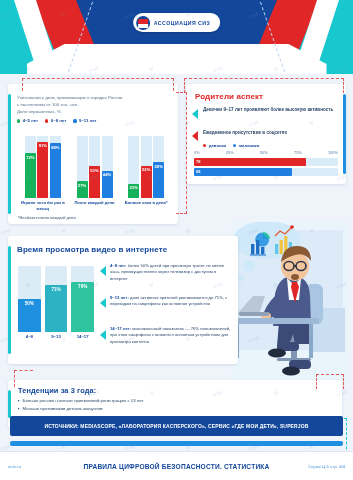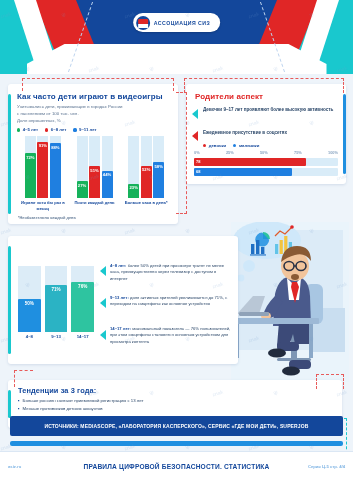--- a/index.html
+++ b/index.html
@@ -112,21 +112,20 @@
     <div class="hdr-dash-r"></div>
     <div class="logo-pill">
       <span class="logo-mark"></span>
       <span class="logo-txt">АССОЦИАЦИЯ СИЗ</span>
     </div>
   </div>
 
   <div class="card" style="left:8px;top:84px;width:170px;height:140px;">
     <div class="card-accent"></div>
     <div style="position:absolute;left:9px;top:8px;right:6px;">
-      <div class="c-title">Как часто дети играют в видеоигры</div>
       <div class="c-sub" style="margin-top:3px;">
         <div>Учитывались дети, проживающие в городах России</div>
         <div>с населением от 100 тыс. чел.</div>
         <div>Доля опрошенных, %</div>
       </div>
       <div class="legend">
         <span class="lg">
           <span class="dot" style="background:#16b25b"></span>
           <span>4–5 лет</span>
         </span>
@@ -297,20 +296,21 @@
       <rect x="4" y="102" width="4" height="34" fill="#8aa8c8"></rect>
       <rect x="78" y="102" width="4" height="34" fill="#8aa8c8"></rect>
 
       <path d="M6 92 l16 -18 h12 l-6 18 z" fill="#b9c7d6"></path>
       <rect x="8" y="90" width="30" height="4" rx="1.5" fill="#8fa2b8"></rect>
     </svg>
   </div>
 
   <div class="card" style="left:8px;top:236px;width:230px;height:128px;">
     <div class="card-accent"></div>
+    <div class="c-title" style="position:absolute;left:9px;top:9px;color:#13479b;">Время просмотра видео в интернете</div>
 
     <div class="vchart">
       <span class="vcol">
           <span class="vbar" id="vb0" style="background: rgb(31, 143, 224); height: 50%;">
             <span class="vval">50%</span>
           </span>
         </span>
       <span class="vcol">
           <span class="vbar" id="vb1" style="background: rgb(43, 179, 196); height: 71%;">
             <span class="vval">71%</span>

